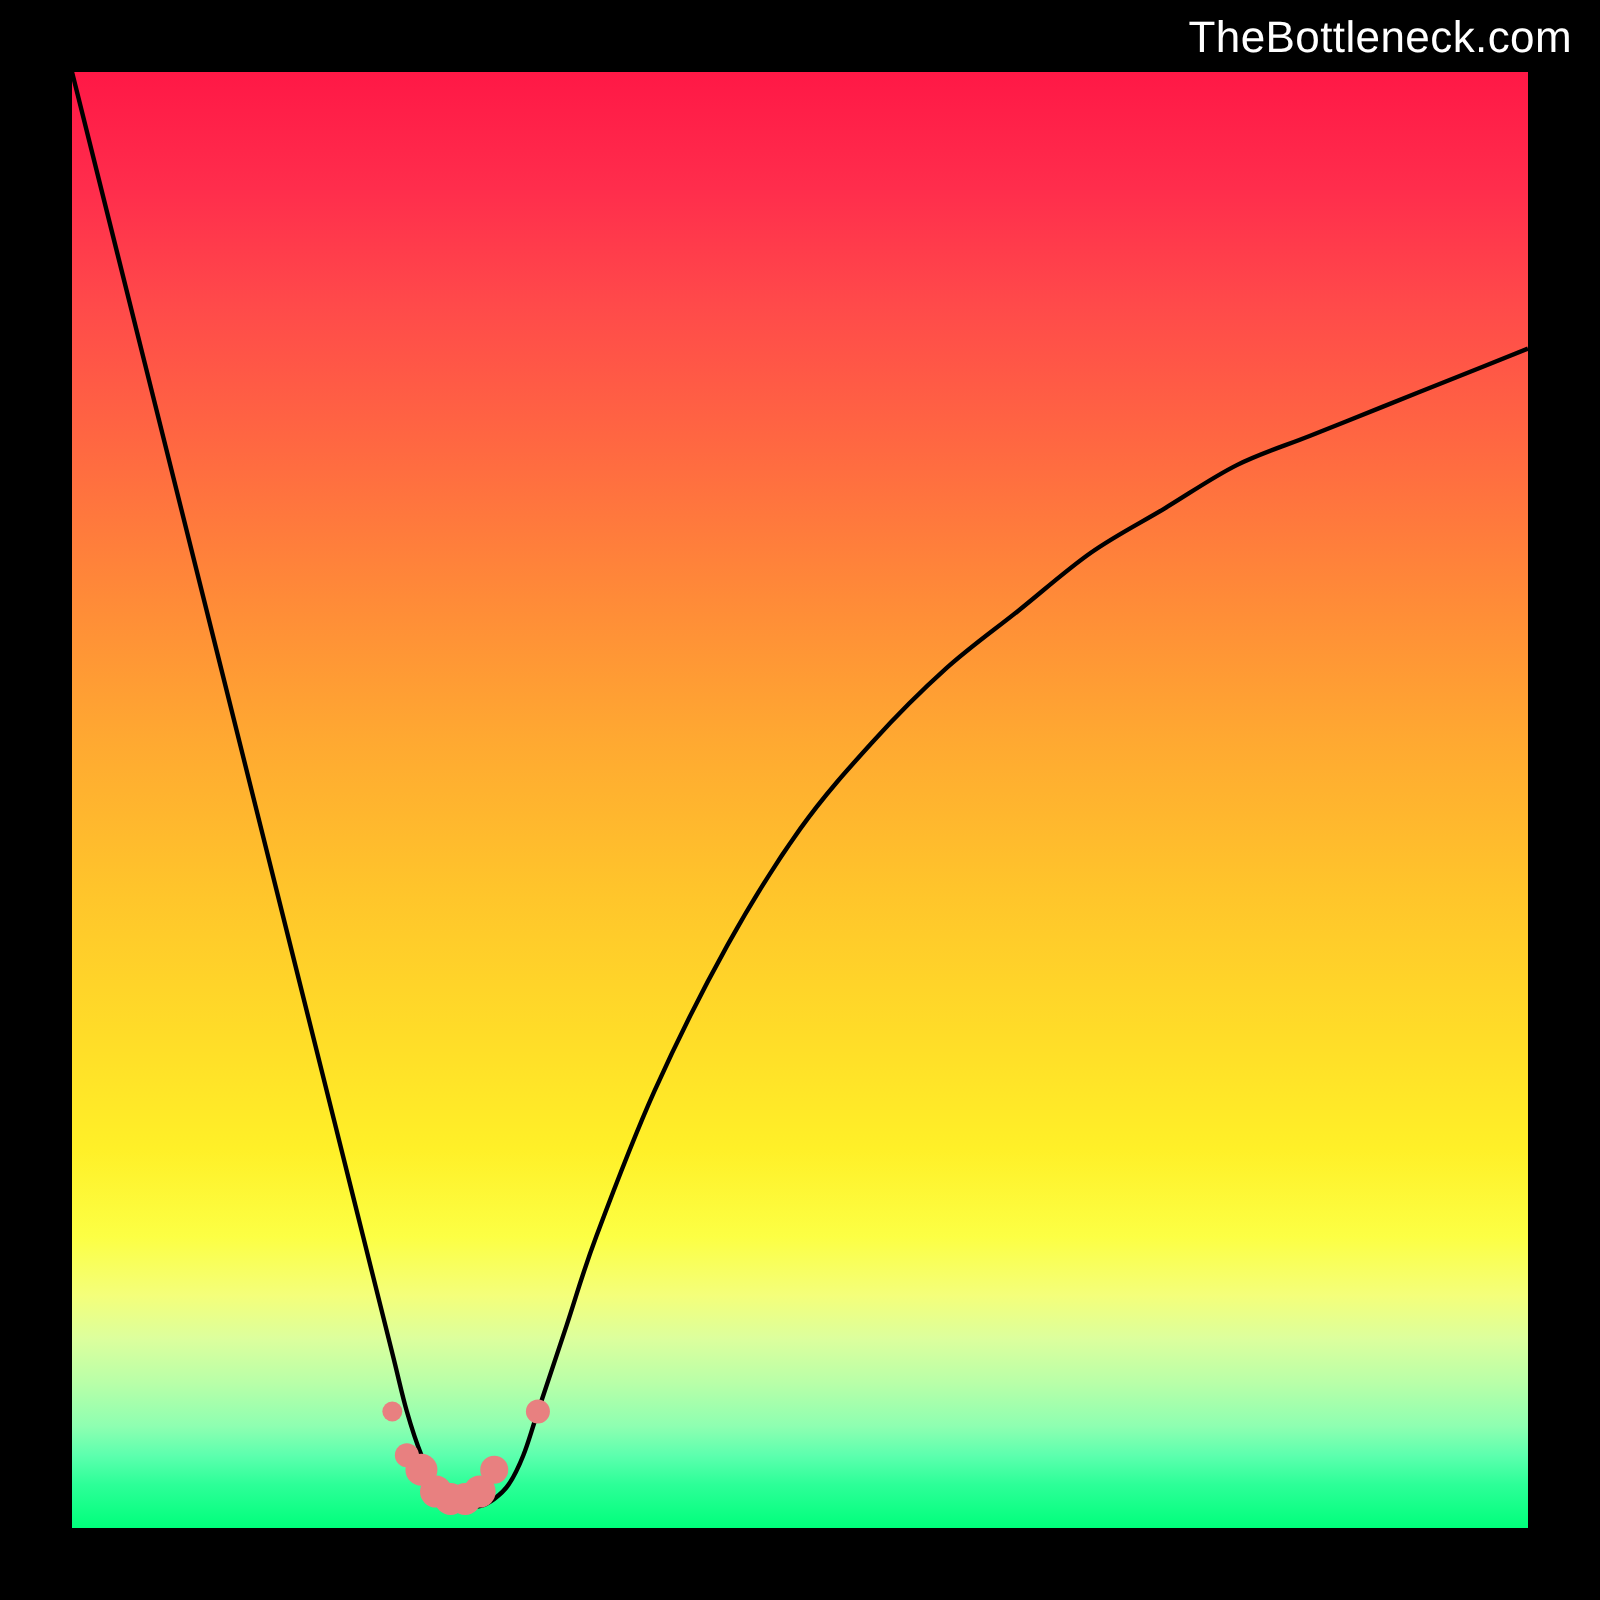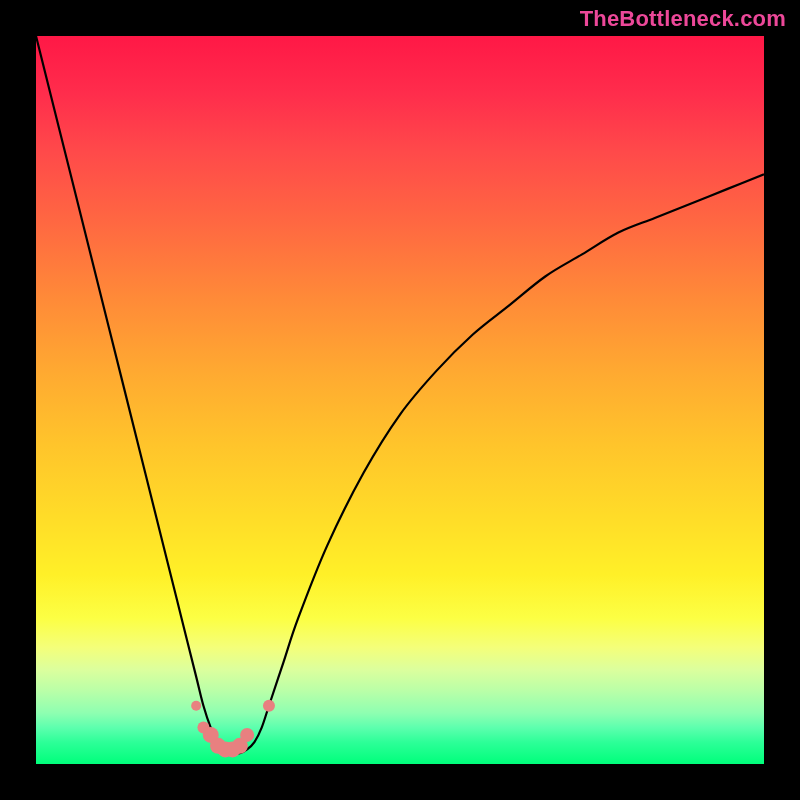--- a/index.html
+++ b/index.html
@@ -49,23 +49,23 @@
     position: absolute;
     left: 0;
     top: 0;
     width: 728px;
     height: 728px;
   }
   .watermark {
     position: absolute;
     top: 6px;
     right: 14px;
-    color: #ec4899;
+    color: #ffffff;
     font-size: 22px;
-    font-weight: 700;
+    font-weight: 400;
     letter-spacing: 0.2px;
     user-select: none;
   }
 </style>
 </head>
 <body>
 
 <div class="frame">
   <div class="plot-area">
     <svg class="curve" viewBox="0 0 728 728" preserveAspectRatio="none">

